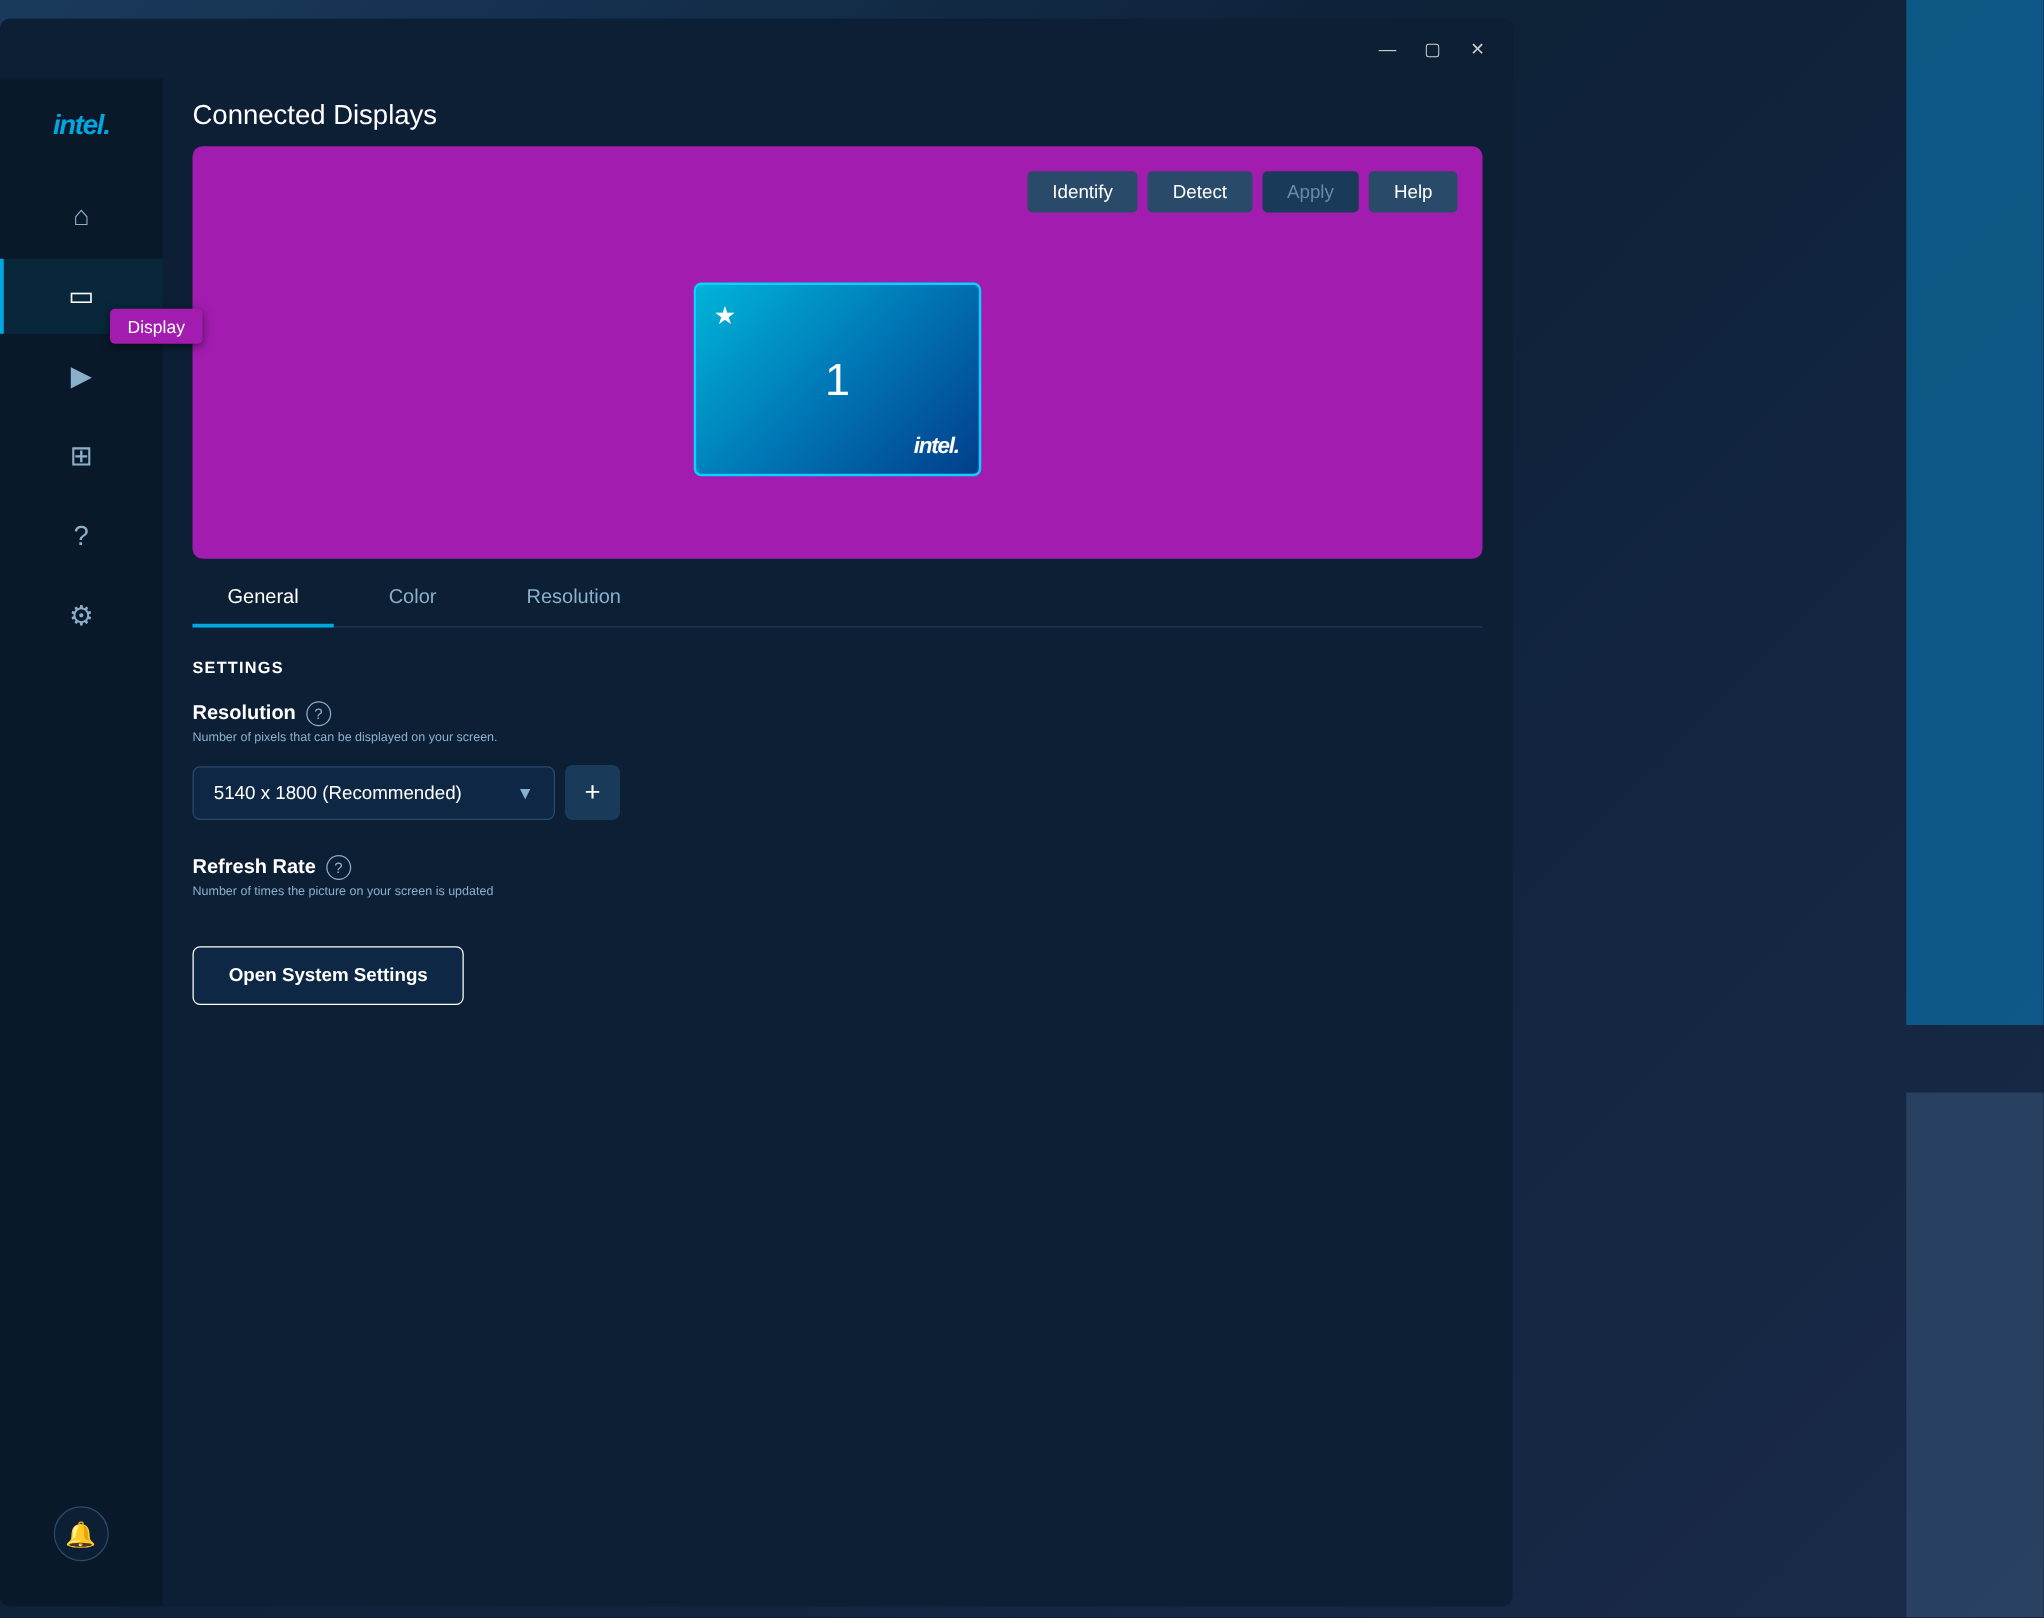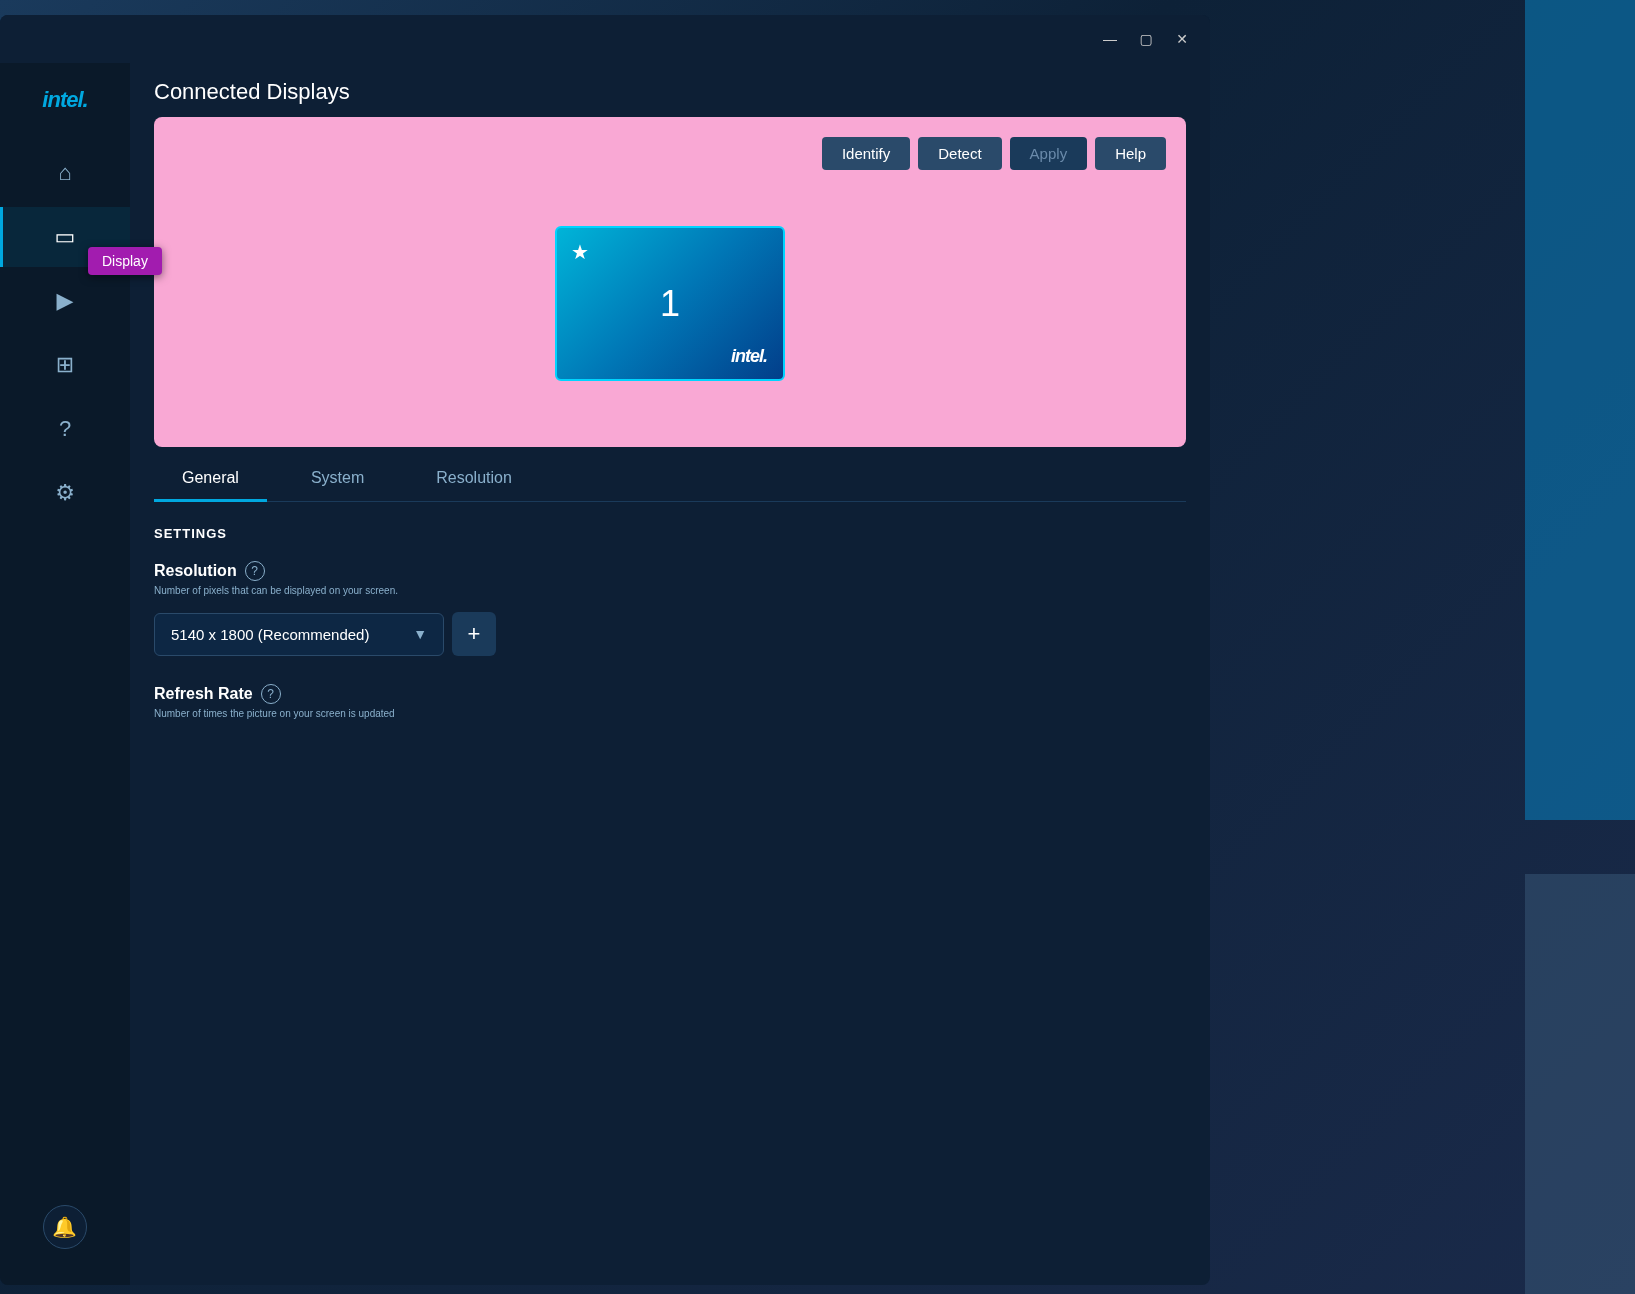--- a/index.html
+++ b/index.html
@@ -183,21 +183,21 @@
 
     .page-title {
       color: #ffffff;
       font-size: 22px;
       font-weight: 400;
     }
 
     
     .display-preview-section {
       margin: 0 24px;
-      background: #f9a8d4;
+      background: #a21caf;
       border-radius: 8px;
       padding: 20px;
       display: flex;
       flex-direction: column;
       align-items: flex-end;
       min-height: 330px;
       position: relative;
     }
 
     .preview-toolbar {
@@ -522,21 +522,21 @@
             <span class="display-card-star">★</span>
             <span class="display-card-number">1</span>
             <span class="display-card-logo">intel.</span>
           </div>
         </div>
 
       </div>
 
       <div class="tabs-section">
         <div class="tab-item active">General</div>
-        <div class="tab-item">System</div>
+        <div class="tab-item">Color</div>
         <div class="tab-item">Resolution</div>
       </div>
 
       <div class="settings-section">
         <div class="settings-label">SETTINGS</div>
 
         
         <div class="setting-group">
           <div class="setting-title-row">
             <span class="setting-title">Resolution</span>
@@ -555,20 +555,21 @@
         
         <div class="setting-group">
           <div class="setting-title-row">
             <span class="setting-title">Refresh Rate</span>
             <div class="setting-help-icon">?</div>
           </div>
           <p class="setting-description">Number of times the picture on your screen is updated</p>
         </div>
 
         
+        <button class="open-settings-btn">Open System Settings</button>
 
       </div>
 
     </div>
 
   </div>
 
 </div>
 
 <div class="right-decoration">

